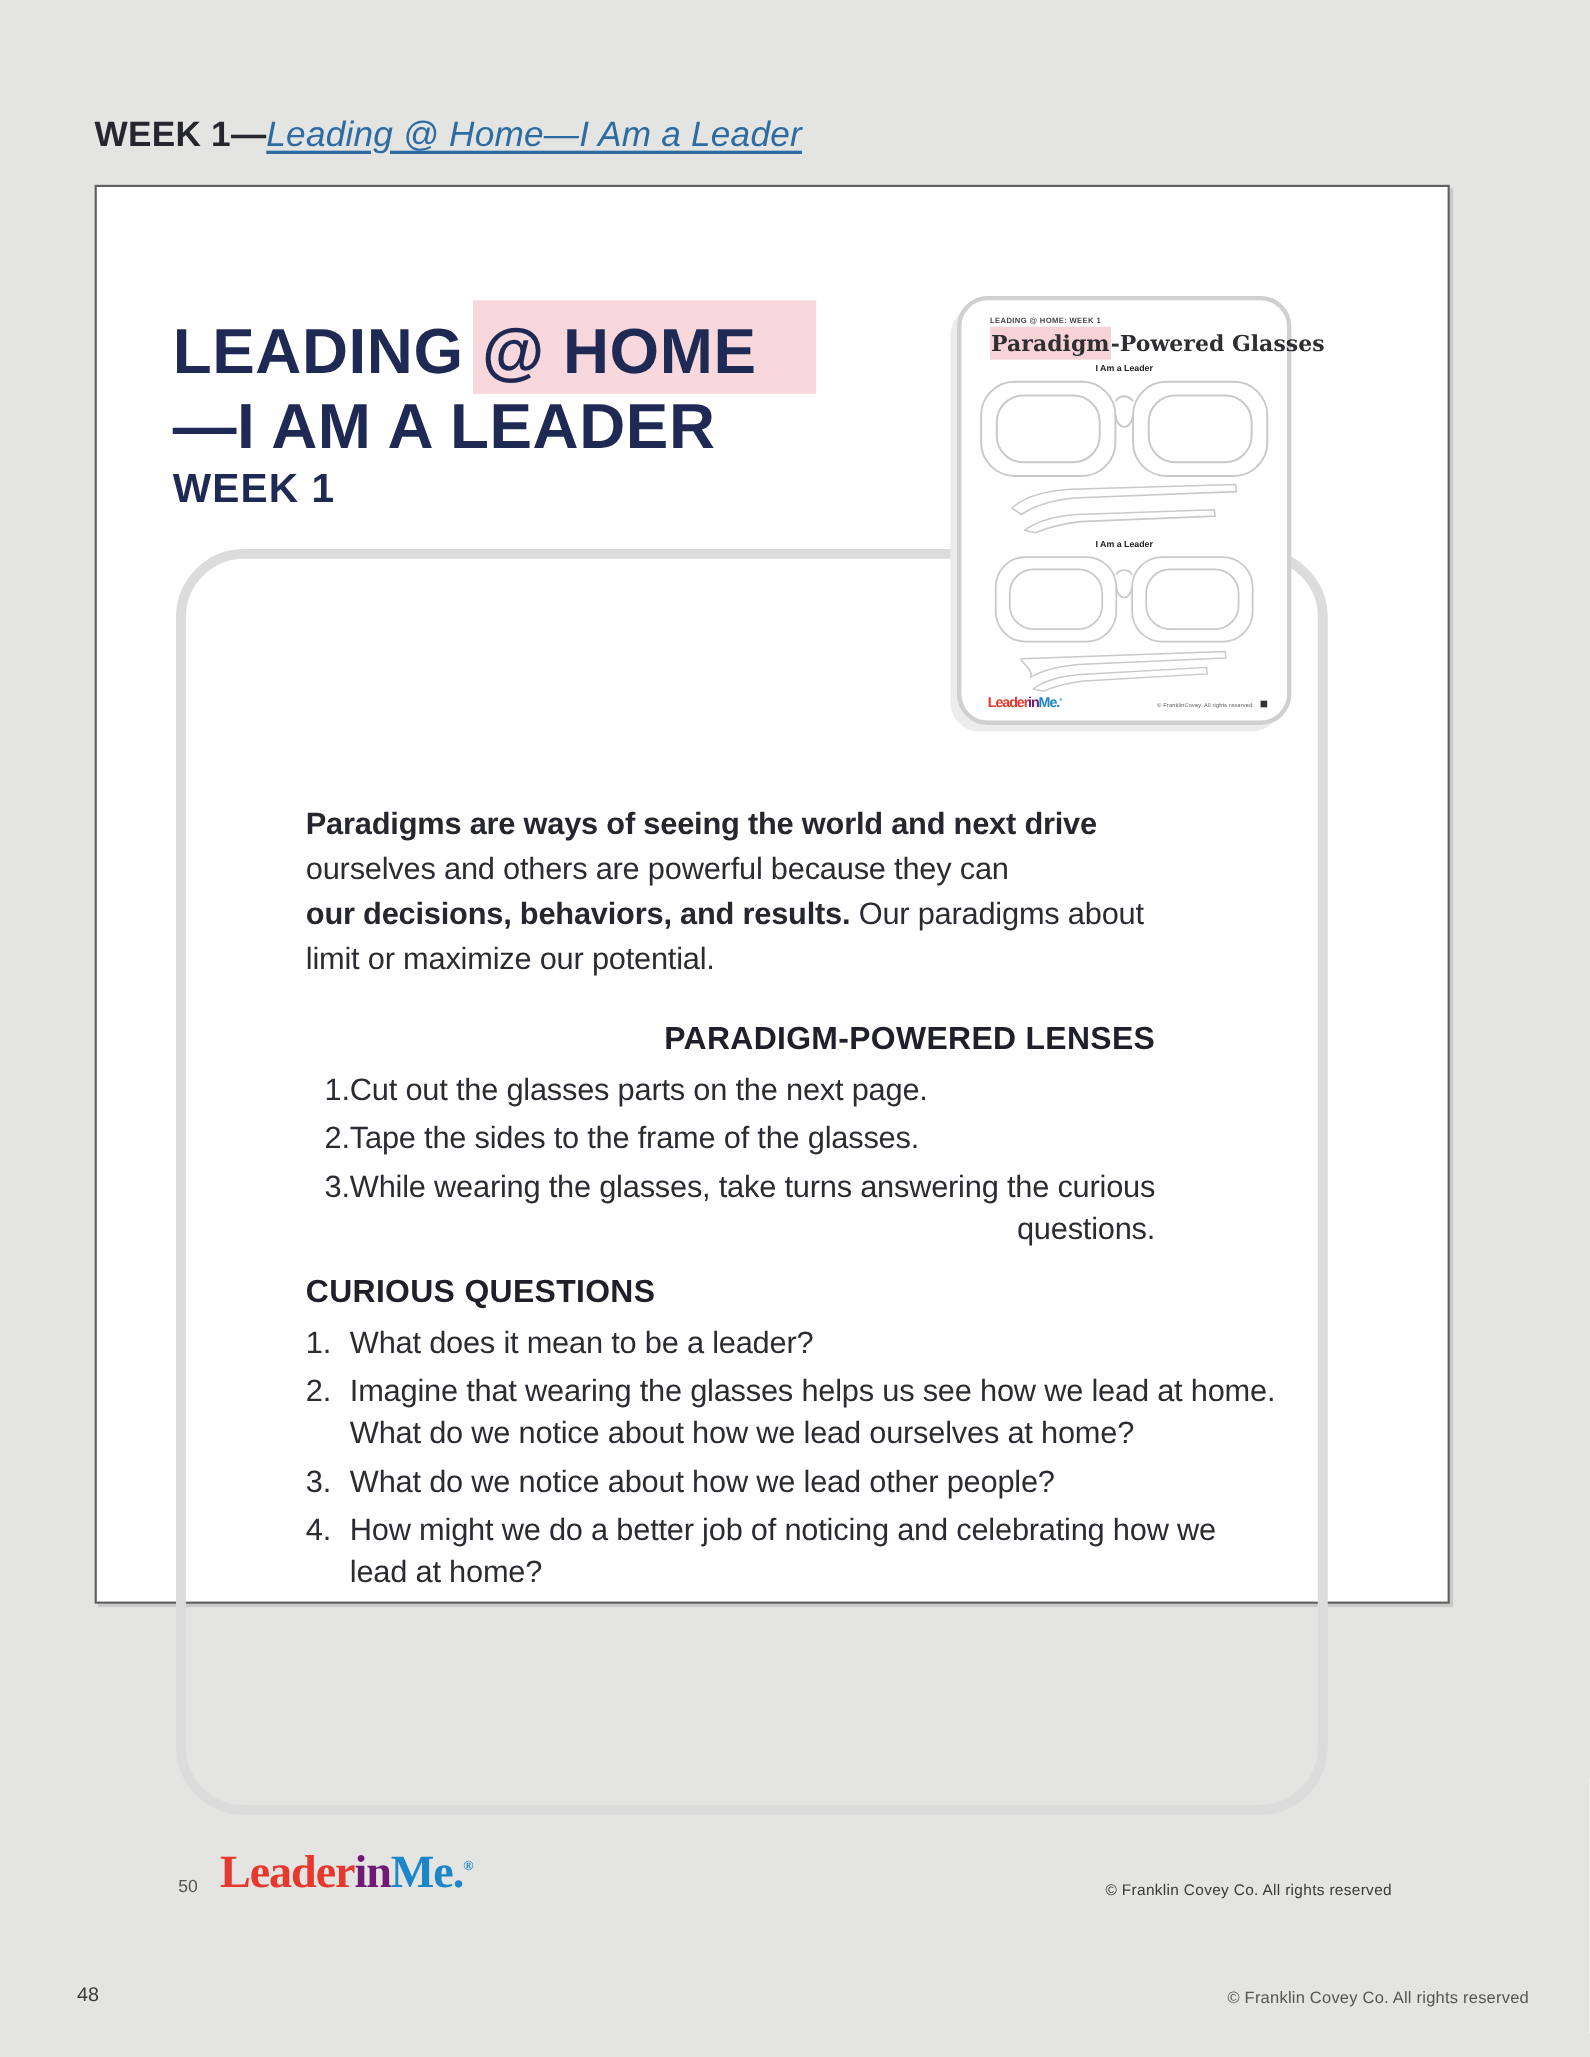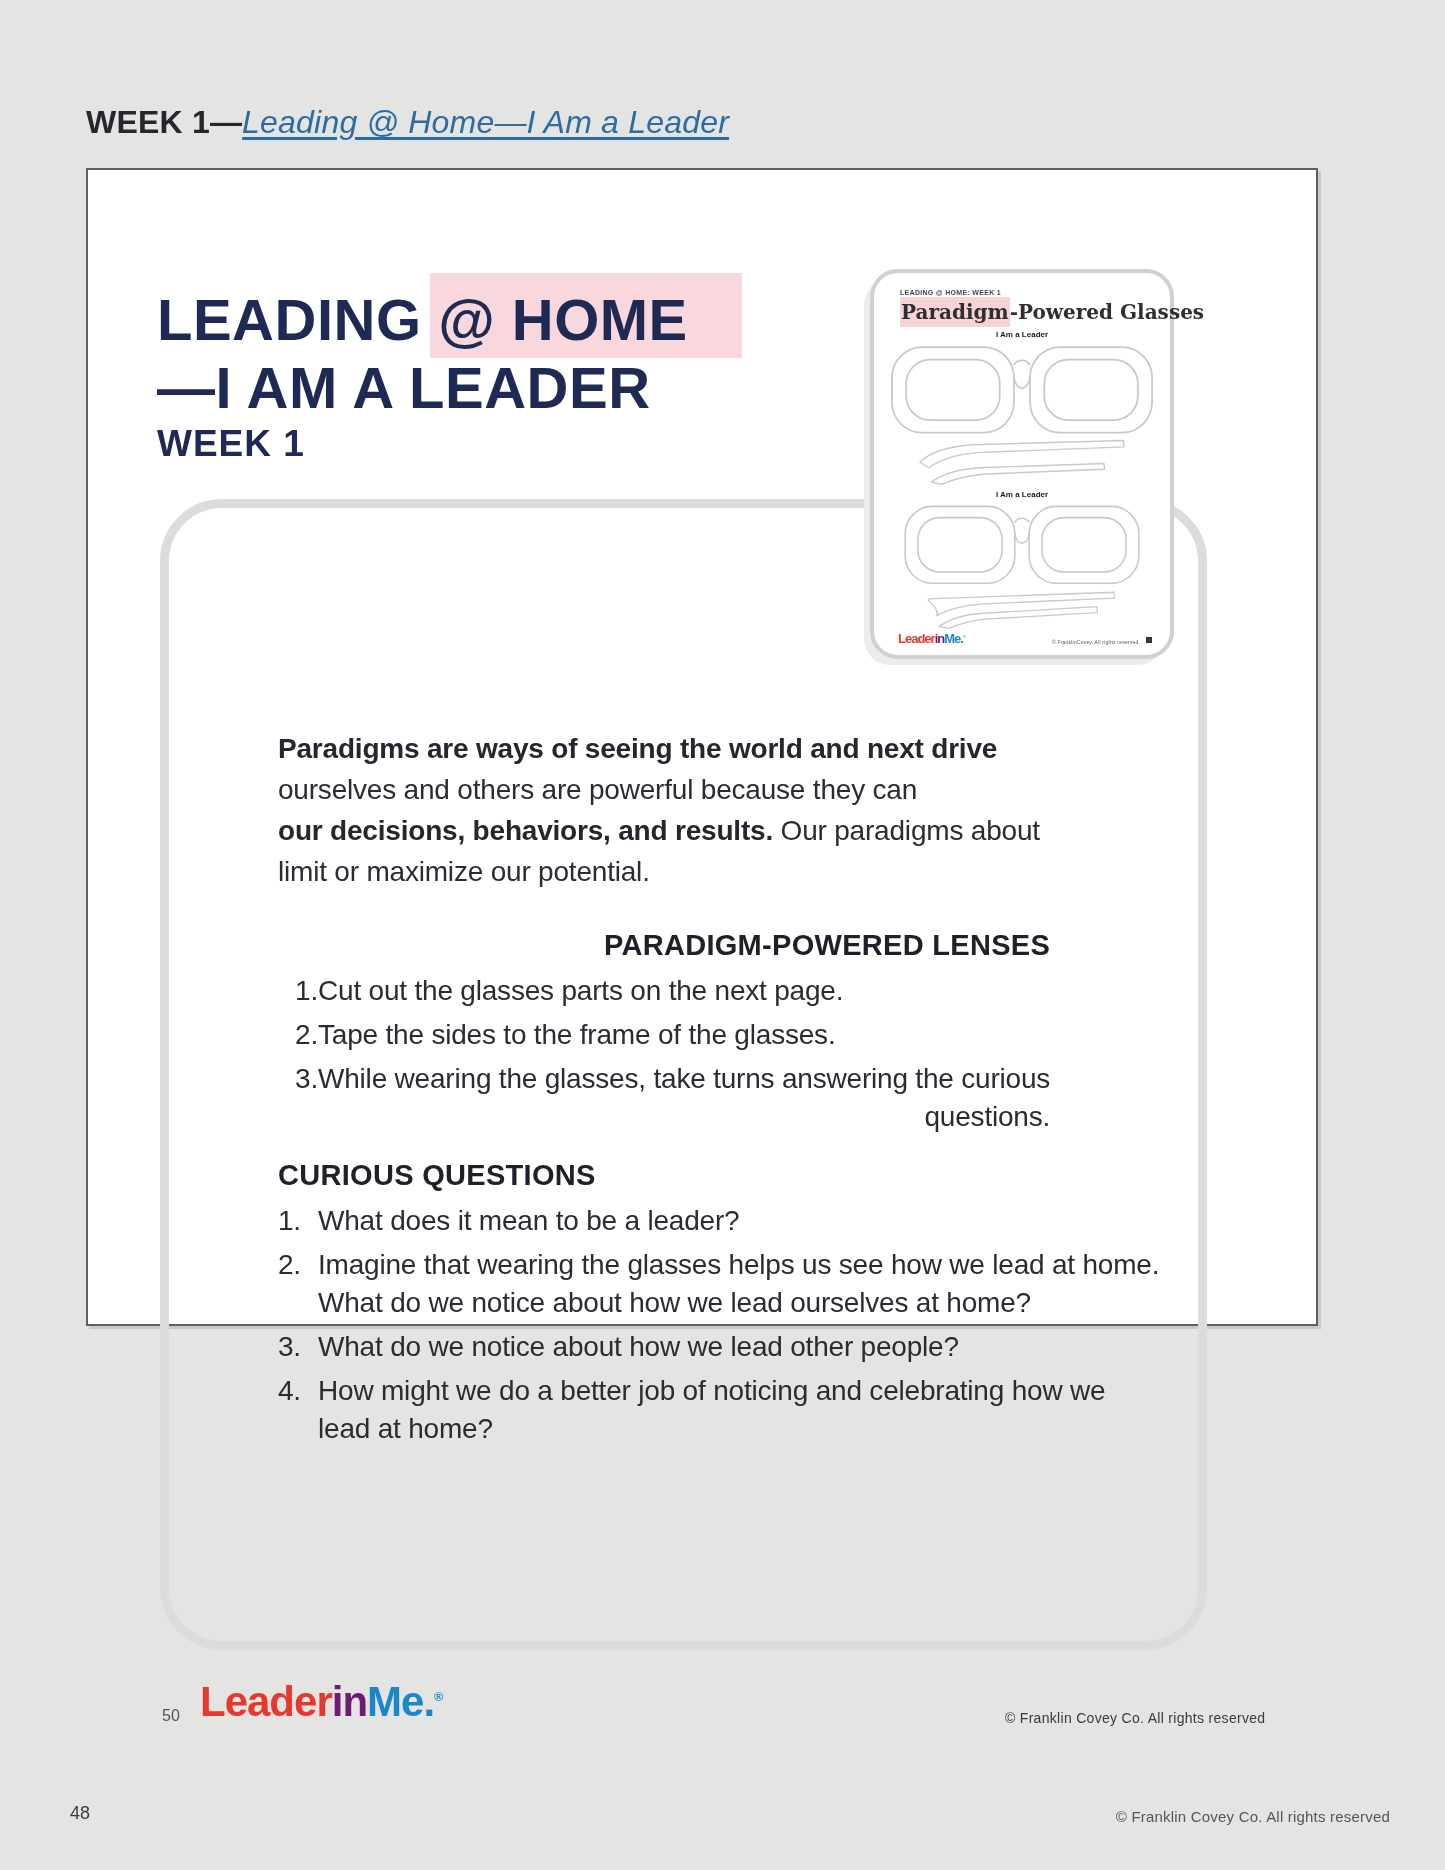--- a/index.html
+++ b/index.html
@@ -16,21 +16,21 @@
   
   .doc-header { left:86px; top:104px; font-size:32px; letter-spacing:.2px; }
   .doc-header .wk { font-weight:bold; color:#26262e; }
   .doc-header a.lnk {
     font-style:italic; color:#2d6ca3; text-decoration:underline;
     text-underline-offset:4px; cursor:pointer;
   }
 
   
   .page-frame {
-    left:86px; top:168px; width:1232px; height:1158px;
+    left:86px; top:168px; width:1232px; height:1290px;
     background:#ffffff; border:2px solid #5f5f5f;
     box-shadow:3px 3px 0 #c9c9c7;
   }
   .page-frame .abs { position:absolute; }
 
   
   .sheet-title {
     left:69px; top:116px;
     font-size:58px; line-height:68px; font-weight:900;
     color:#1f2a54; letter-spacing:.5px; white-space:nowrap;
@@ -97,21 +97,21 @@
   .section li {
     display:flex; font-size:28px; line-height:38px;
     letter-spacing:-.2px; margin-bottom:6px; color:#2b2b33;
   }
   .section li .num { width:40px; flex-shrink:0; }
   .sec-1 { top:758px;text-align:right; }
   .sec-2 { top:988px; }
 
   
   .sheet-pagenum { left:74px; top:1537px; font-size:16px; color:#555; }
-  .sheet-logo { left:112px; top:1508px; font-size:42px; }
+  .sheet-logo { left:112px; top:1508px; font-size:42px;font-family:Liberation Serif, serif; }
   .sheet-copy { left:917px; top:1540px; font-size:14px; color:#3a3a3a; letter-spacing:.3px; }
 
   
   .doc-pagenum { left:70px; top:1803px; font-size:18px; color:#3c3c3c; }
   .doc-copy { right:55px; top:1808px; font-size:15px; color:#555; letter-spacing:.2px; }
 
   svg { display:block; }
 </style>
 </head>
 <body>

